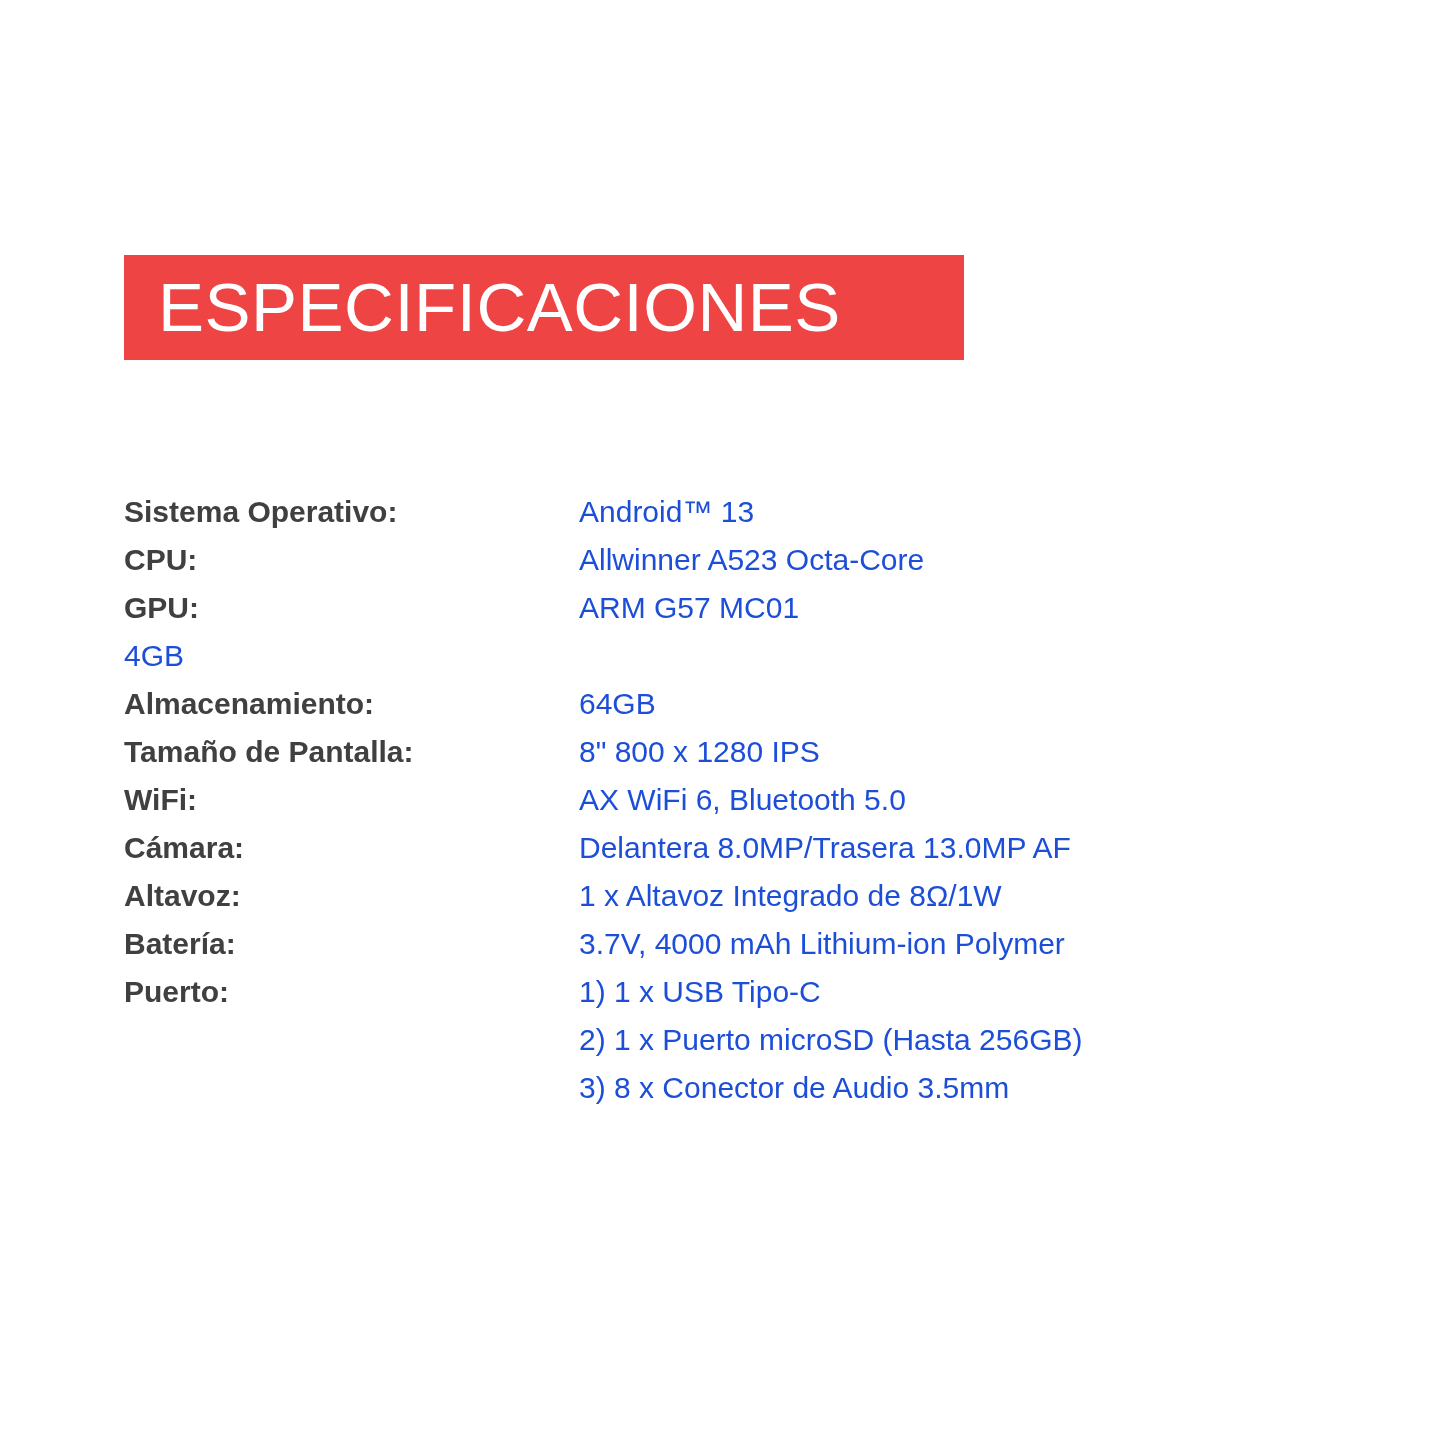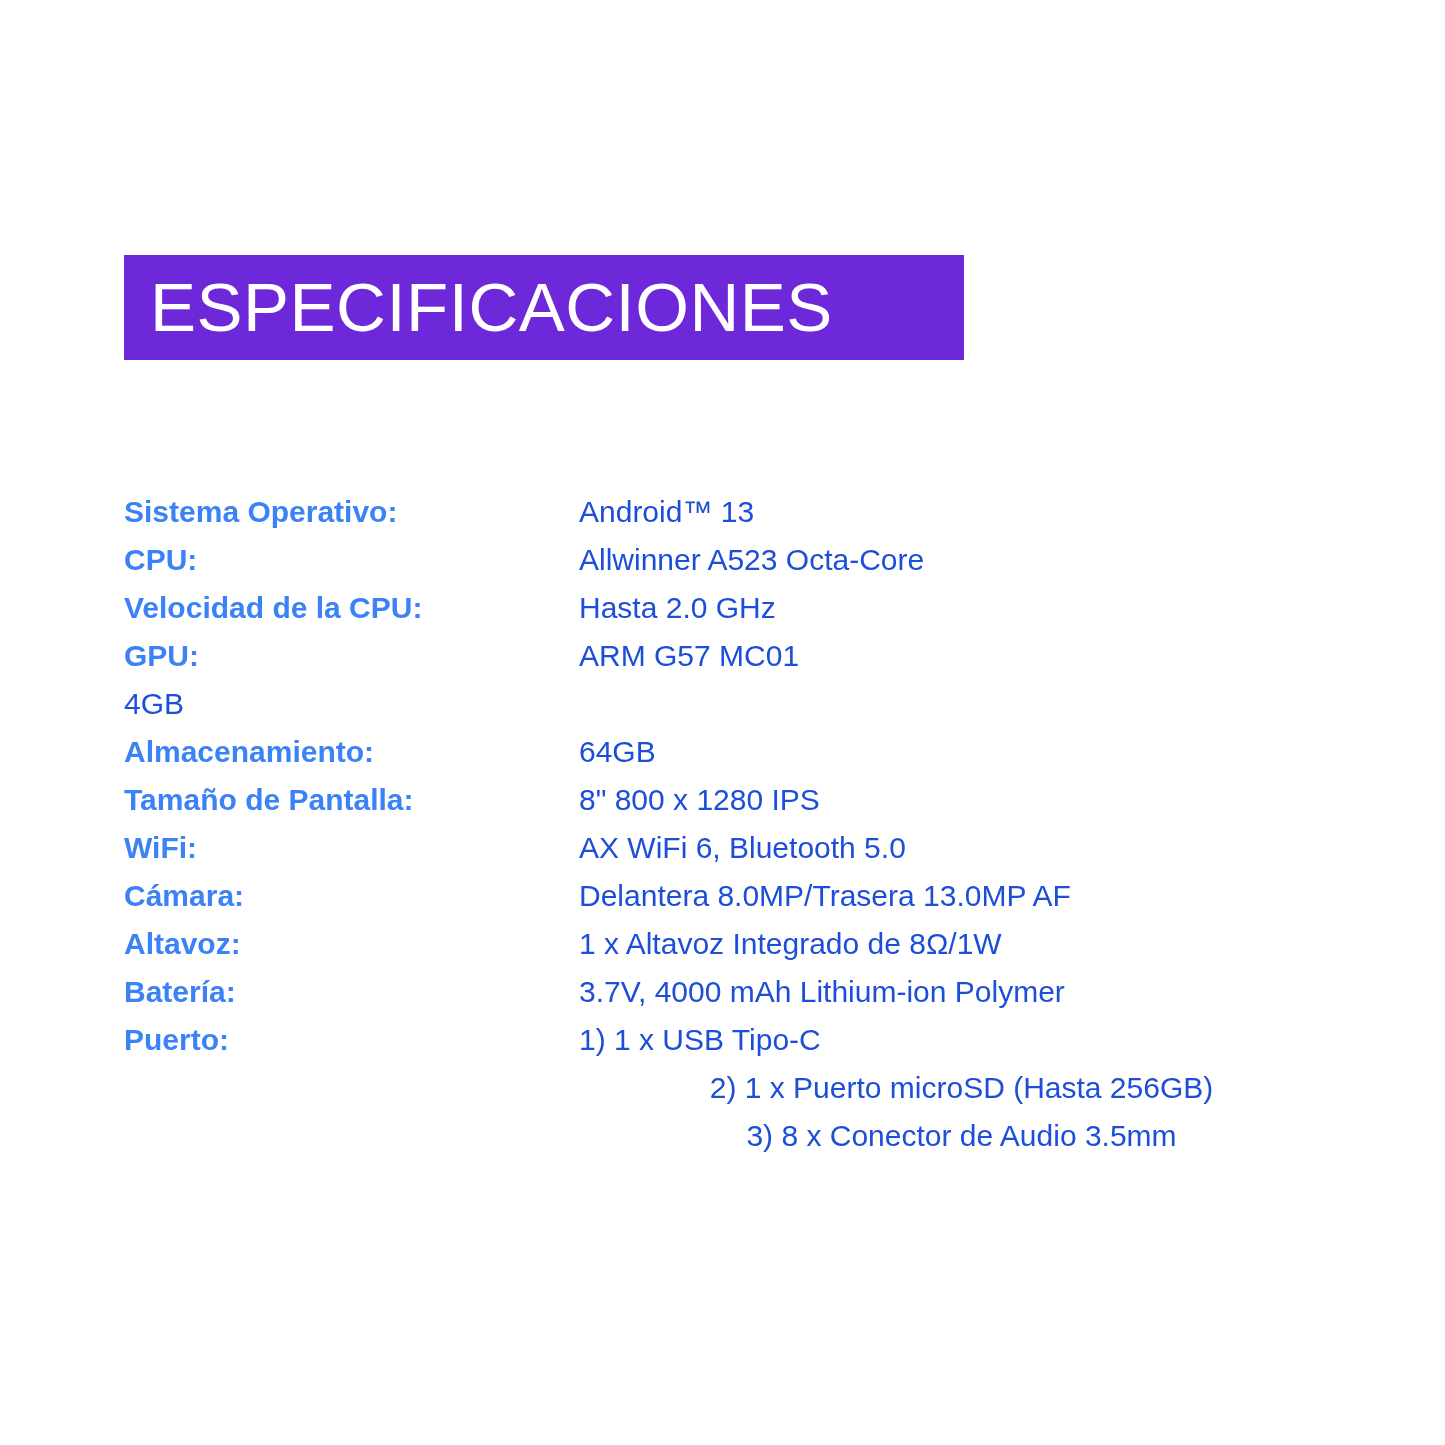--- a/index.html
+++ b/index.html
@@ -19,24 +19,24 @@
     width: 1445px;
     height: 1445px;
     background: #ffffff;
   }
   .title-bar {
     position: absolute;
     left: 124px;
     top: 255px;
     width: 840px;
     height: 105px;
-    background: #6d28d9;
+    background: #ef4444;
     display: flex;
     align-items: center;
-    padding-left: 26px;
+    padding-left: 34px;
     box-sizing: border-box;
   }
   .title-bar .title-text {
     color: #ffffff;
     font-size: 69px;
     line-height: 1;
     letter-spacing: 0.5px;
     font-weight: 400;
     white-space: nowrap;
   }
@@ -47,37 +47,36 @@
     width: 1220px;
   }
   .spec-row {
     display: flex;
     align-items: flex-start;
     min-height: 48px;
   }
   .spec-label {
     width: 455px;
     flex: 0 0 455px;
-    color: #3b82f6;
+    color: #404040;
     font-weight: bold;
     font-size: 30px;
     line-height: 48px;
     white-space: nowrap;
   }
   .spec-value {
     flex: 1 1 auto;
     color: #1d4ed8;
     font-weight: 400;
     font-size: 30px;
     line-height: 48px;
     white-space: nowrap;
   }
   .spec-extra {
     display: flex;
-    text-align: center;
   }
   .spec-extra .spacer {
     width: 455px;
     flex: 0 0 455px;
   }
   .spec-extra .spec-value {
     line-height: 48px;
   }
 </style>
 </head>
@@ -94,24 +93,20 @@
     <div class="spec-row">
       <span class="spec-label">Sistema Operativo:</span>
       <span class="spec-value">Android™ 13</span>
     </div>
 
     <div class="spec-row">
       <span class="spec-label">CPU:</span>
       <span class="spec-value">Allwinner  A523  Octa-Core</span>
     </div>
 
-    <div class="spec-row">
-      <span class="spec-label">Velocidad de la CPU:</span>
-      <span class="spec-value">Hasta 2.0 GHz</span>
-    </div>
 
     <div class="spec-row">
       <span class="spec-label">GPU:</span>
       <span class="spec-value">ARM G57 MC01</span>
     </div>
 
     <div class="spec-row">
       <span class="spec-value">4GB</span>
     </div>
 

